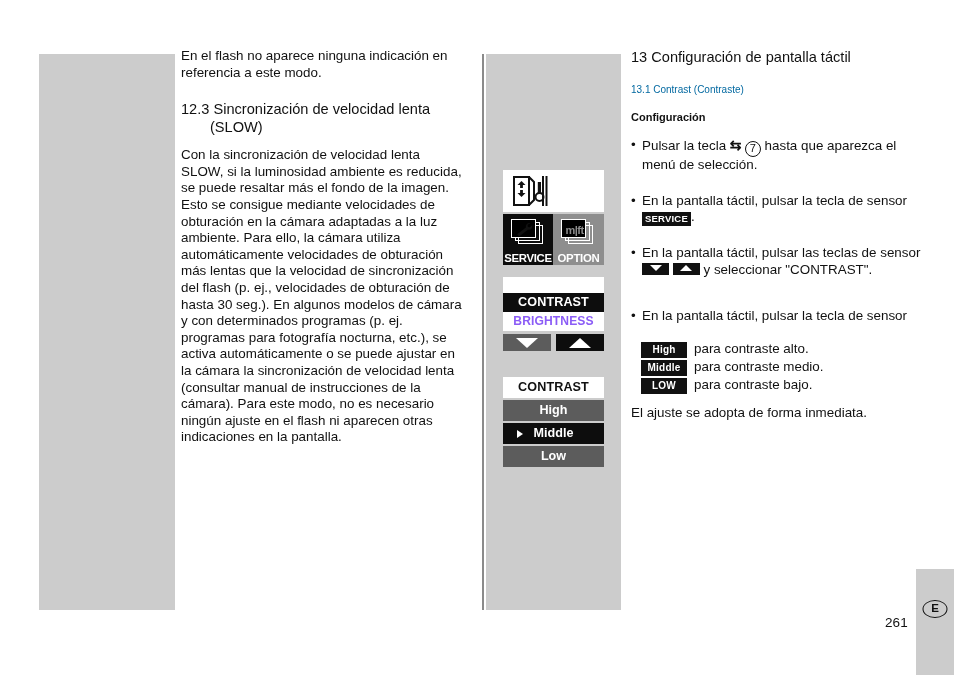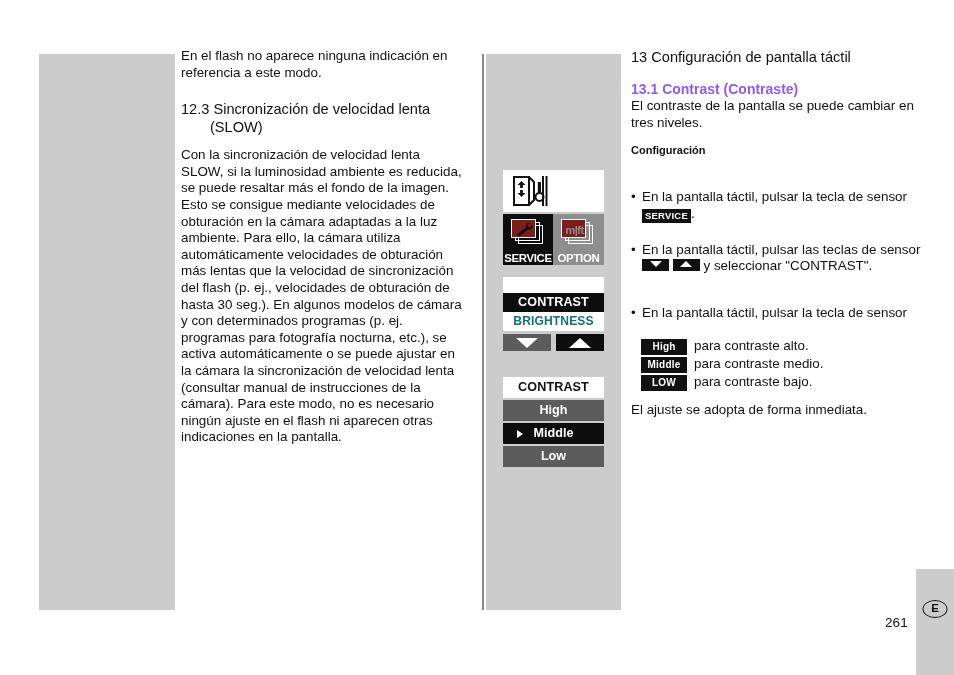--- a/index.html
+++ b/index.html
@@ -105,25 +105,25 @@
   .gap-l { height: 19px; }
 
   h2.heading {
     font-size: 14.6px;
     font-weight: normal;
     line-height: 18px;
     margin: 0;
     color: #111;
   }
   h3.subheading {
-    font-size: 14px;
-    font-weight: bold;
+    font-size: 10px;
+    font-weight: normal;
     line-height: 17px;
     margin: 0;
-    color: #8b5cf6;
+    color: #0369a1;
   }
   .bold-label {
     font-size: 11px;
     font-weight: bold;
     line-height: 17px;
   }
   .heading-indent {
     display: block;
     padding-left: 29px;
   }
@@ -284,21 +284,21 @@
     position: absolute;
     box-sizing: border-box;
     width: 25px;
     height: 19px;
     border: 1.6px solid #ffffff;
     background: transparent;
   }
   .tile-option .card { border-color: #ffffff; }
   .card.c3 { left: 7px;   top: 6px; }
   .card.c2 { left: 3.5px; top: 3px; }
-  .card.c1 { left: 0;     top: 0; background: #7f1d1d; }
+  .card.c1 { left: 0;     top: 0; background: #000000; }
   .card-front-label {
     position: absolute;
     left: 0; top: 0;
     width: 25px; height: 19px;
     display: flex;
     align-items: center;
     justify-content: center;
     font-size: 11px;
     font-weight: bold;
     color: #8e8e8e;
@@ -320,21 +320,21 @@
   .row-contrast-sel {
     height: 19px;
     line-height: 19px;
     background: #0d0d0d;
     color: #ffffff;
   }
   .row-brightness {
     height: 19px;
     line-height: 19px;
     background: #ffffff;
-    color: #0f766e;
+    color: #8b5cf6;
     font-size: 12.1px;
   }
   .arrow-row {
     display: flex;
     justify-content: space-between;
     width: 101px;
     margin-top: 3px;
   }
   .arrow-btn {
     width: 48px;
@@ -475,28 +475,33 @@
     <div class="lvl-gap"></div>
     <div class="lvl-row lvl-grey">Low</div>
   </div>
 
   <div class="col col-3">
     <h2 class="heading">13 Configuración de pantalla táctil</h2>
 
     <div class="gap-m"></div>
 
     <h3 class="subheading">13.1 Contrast (Contraste)</h3>
-    <p class="para">El contraste de la pantalla se puede cambiar en tres niveles.</p>
 
     <div class="gap-s"></div>
 
     <div class="bold-label">Configuración</div>
 
     <div class="gap-s"></div>
 
+    <div class="bullet">
+      <span>Pulsar la tecla</span>
+      <span class="sym-swap">⇆</span>
+      <span class="sym-circnum">7</span>
+      <span>hasta que aparezca el menú de selección.</span>
+    </div>
 
     <div class="gap-l"></div>
 
     <div class="bullet">
       <span>En la pantalla táctil, pulsar la tecla de sensor</span>
       <span class="badge badge-service">SERVICE</span><span>.</span>
     </div>
 
     <div class="gap-l"></div>
 

